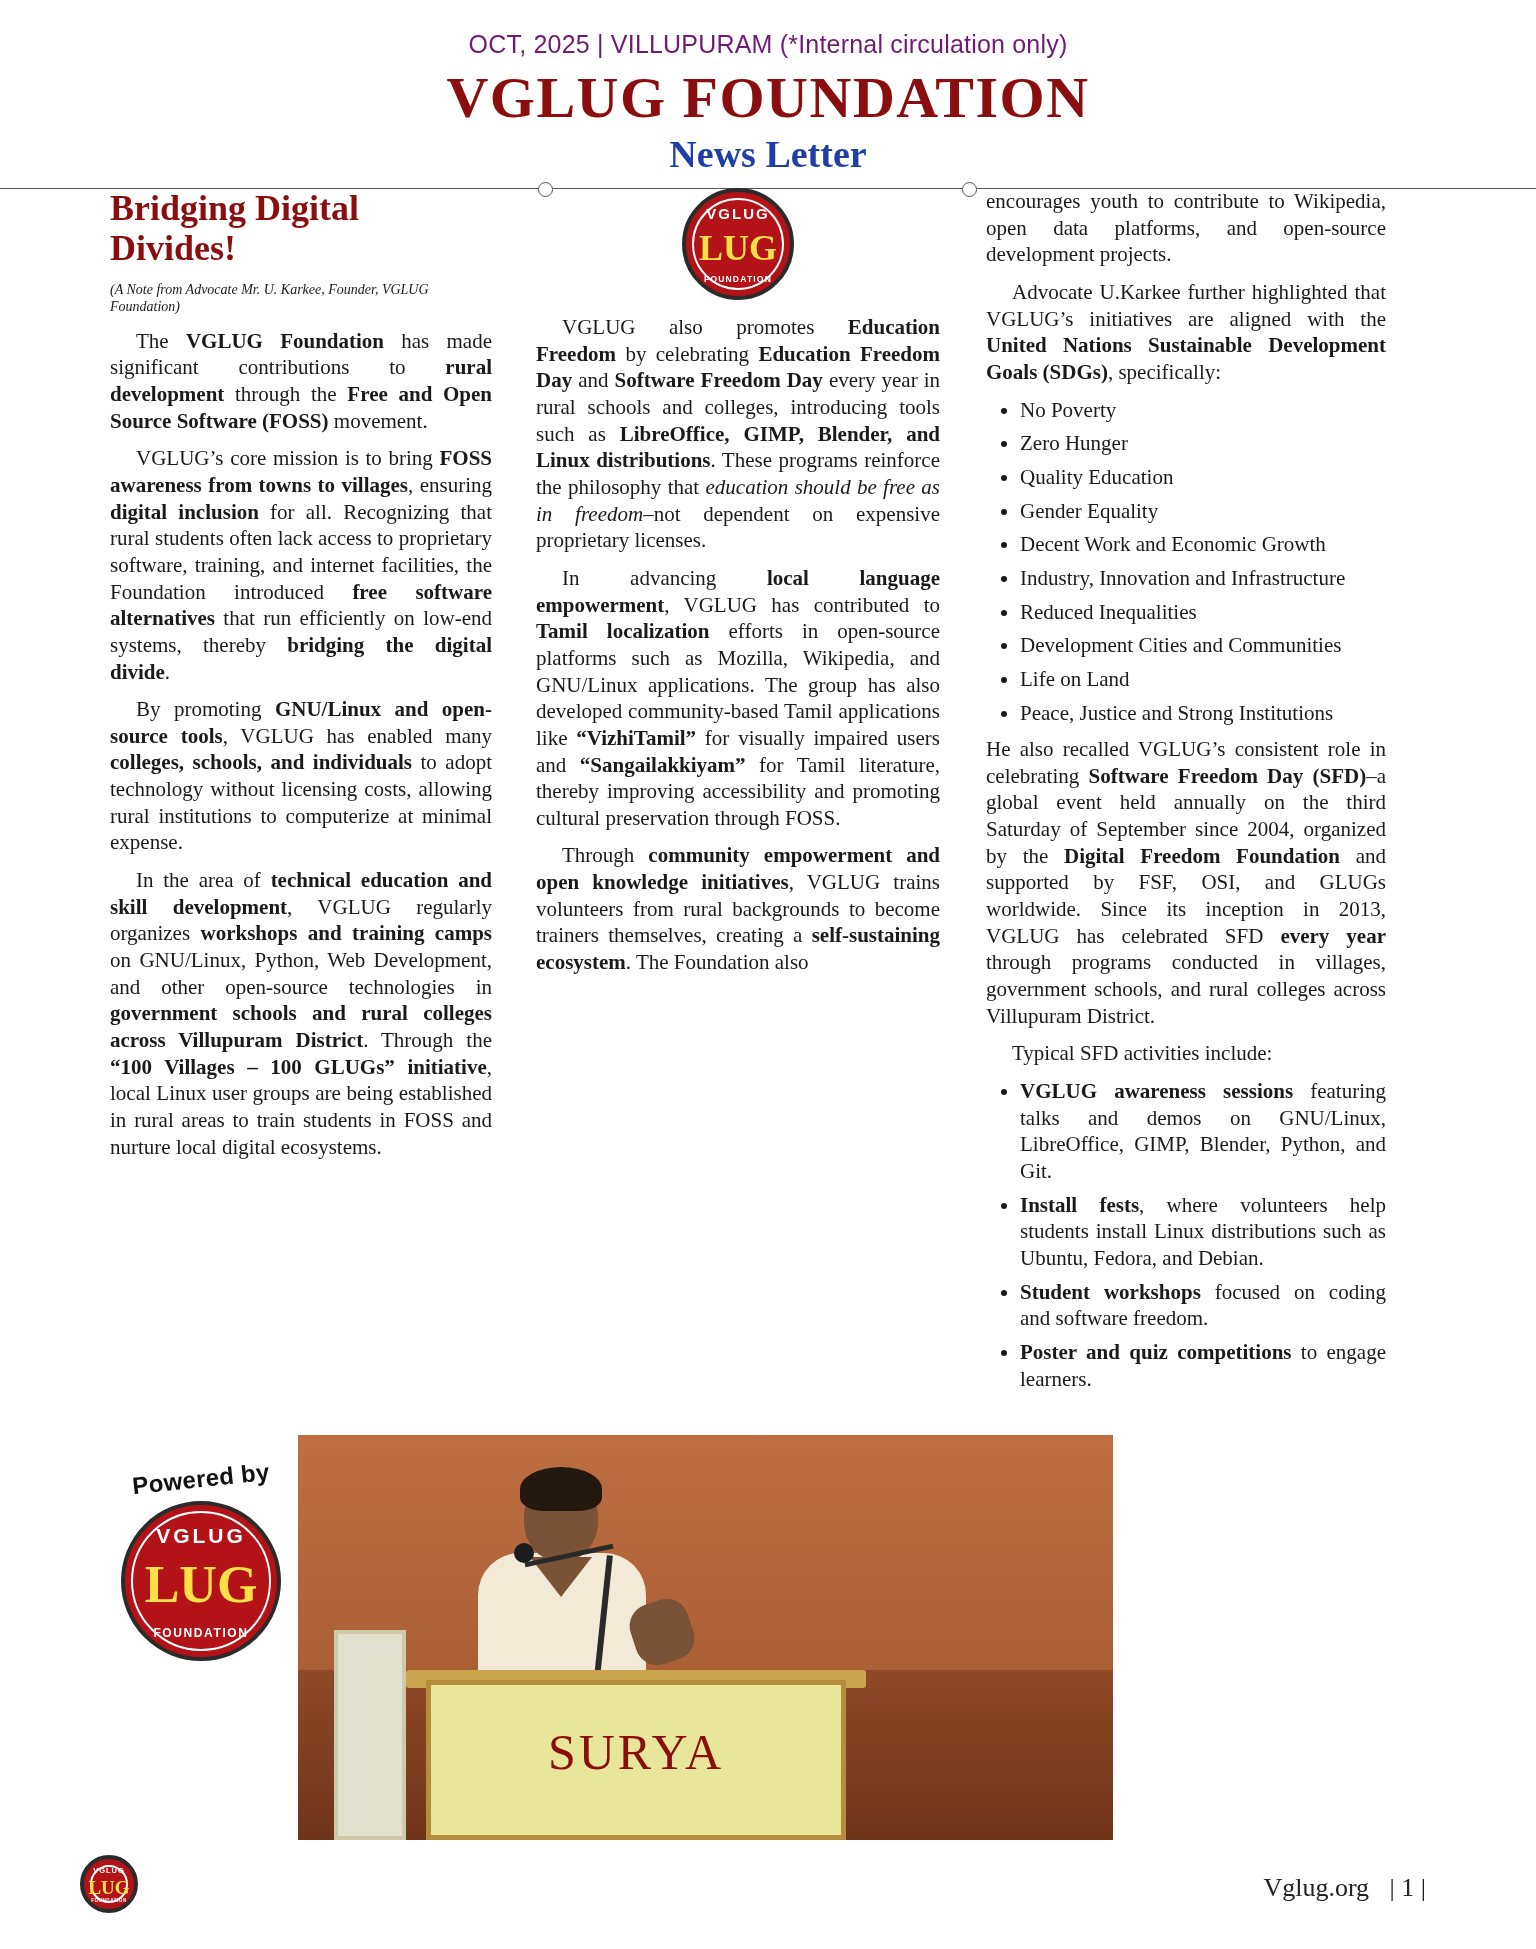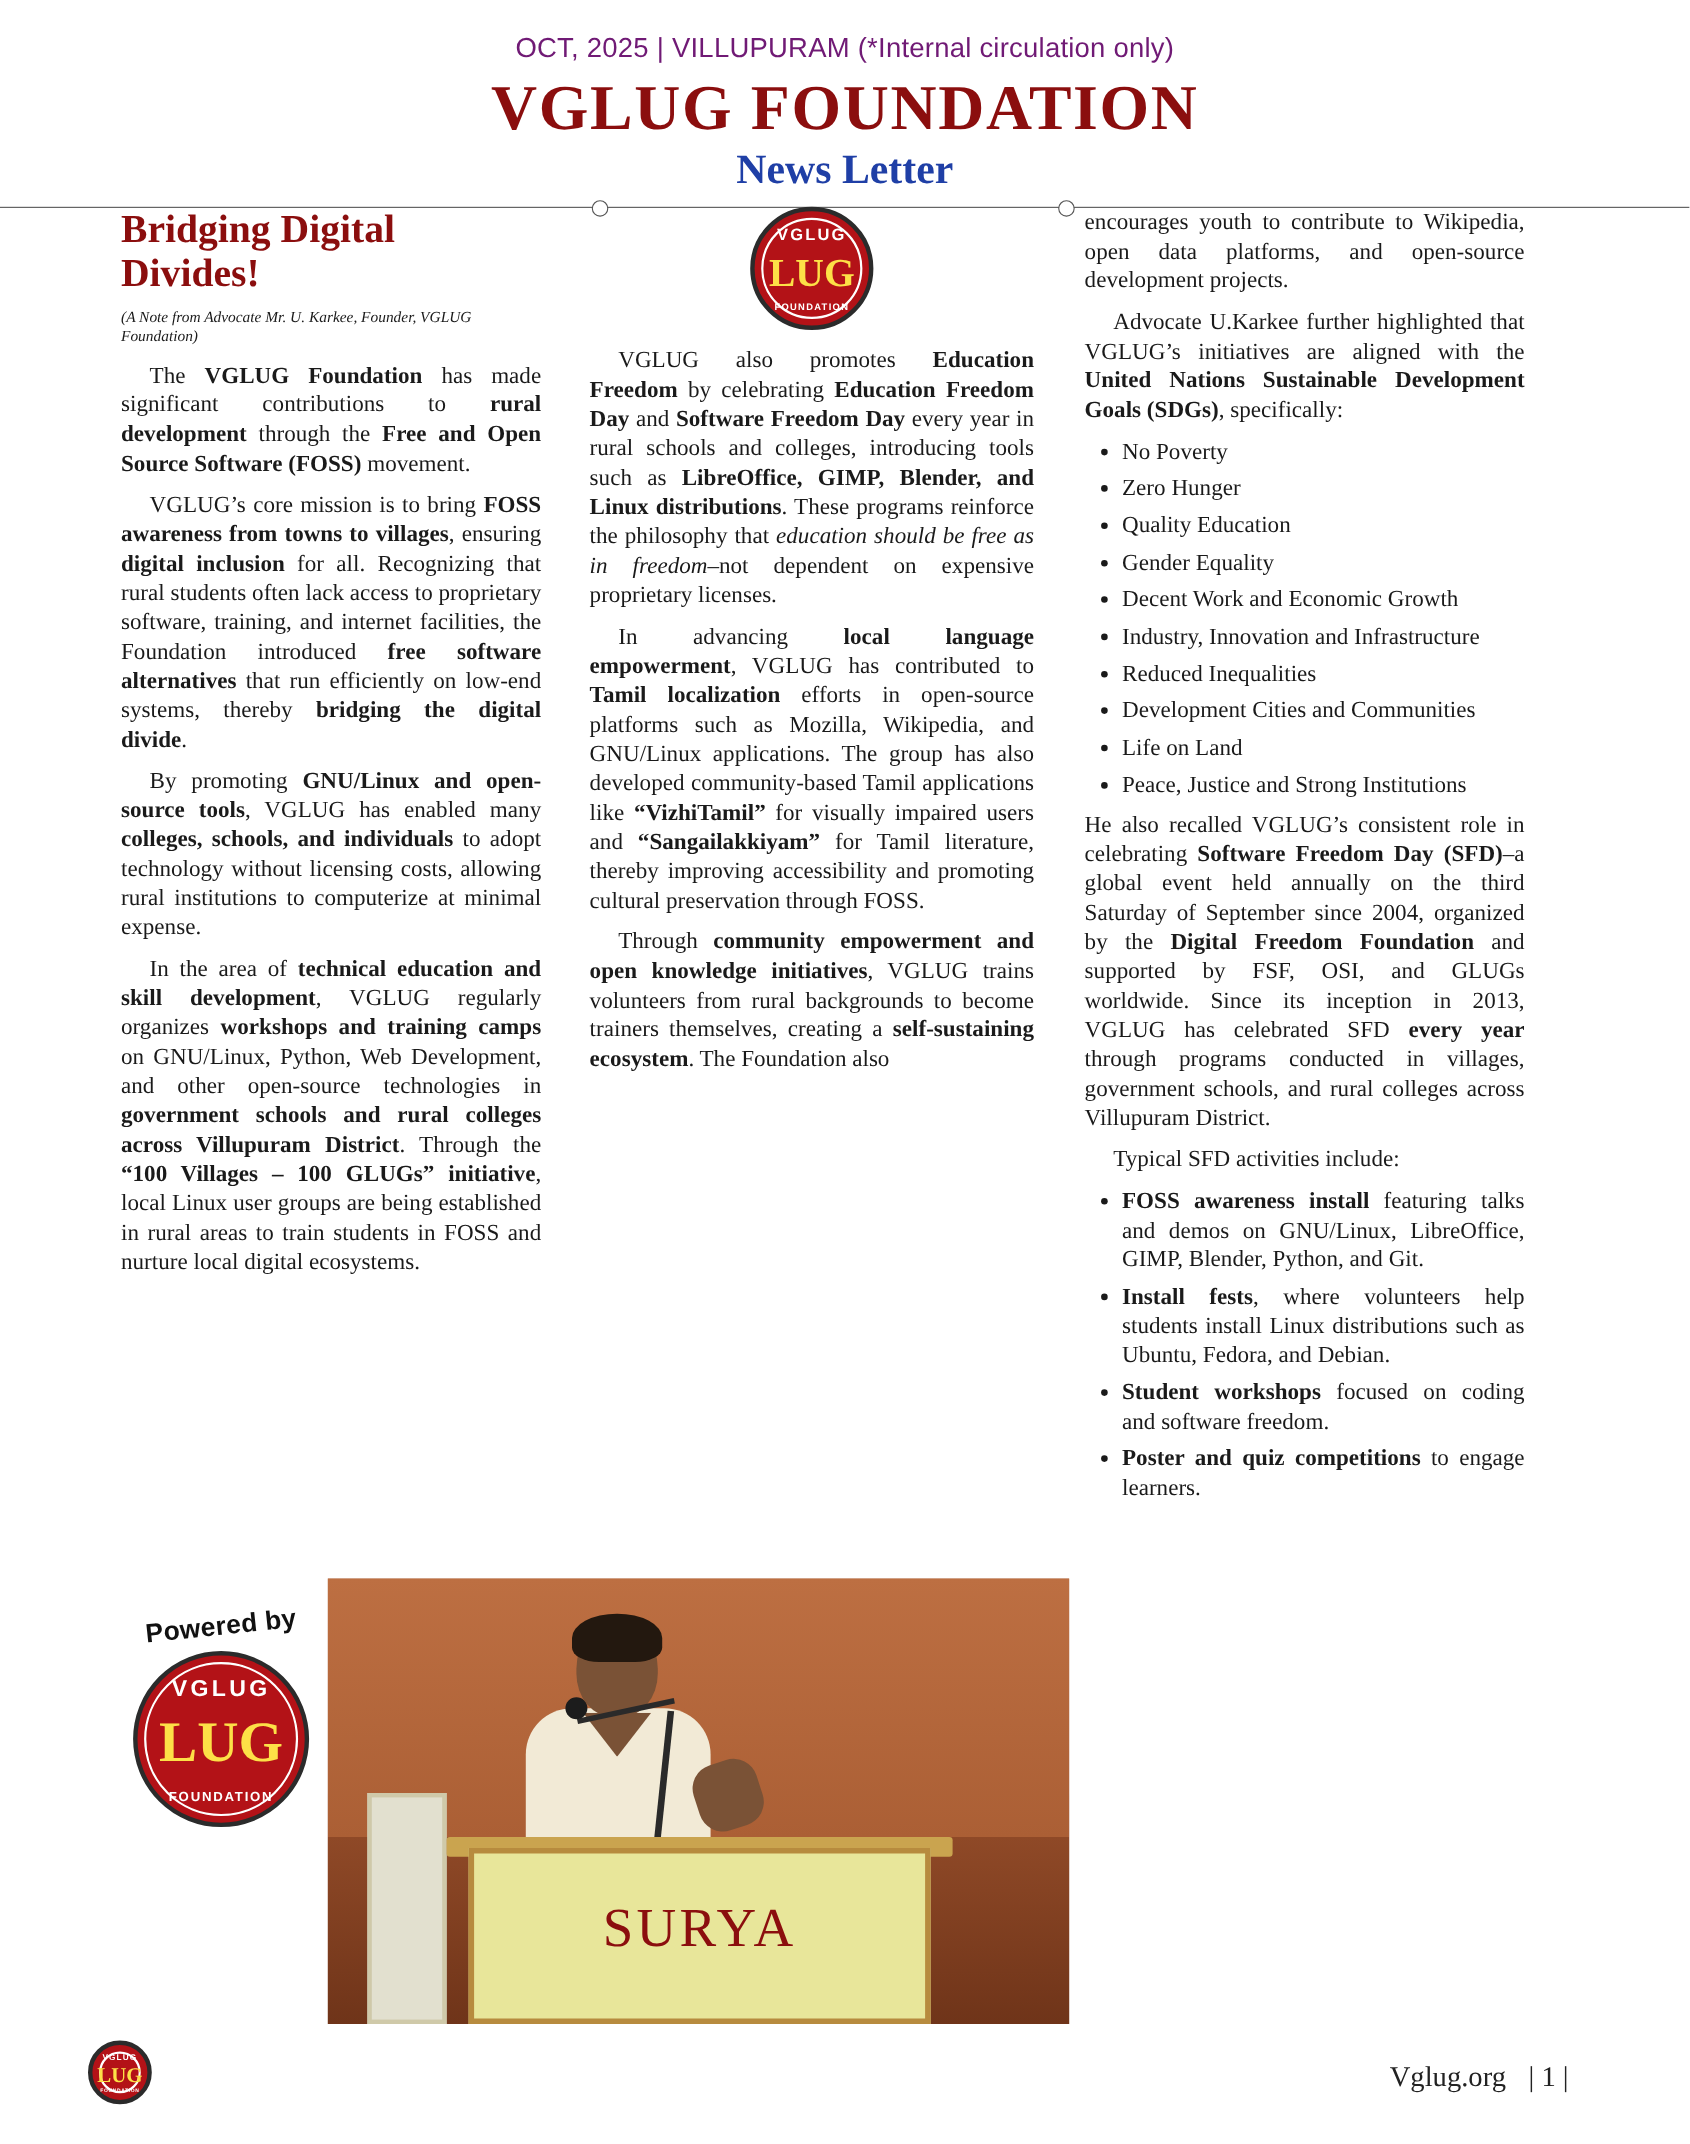--- a/index.html
+++ b/index.html
@@ -201,21 +201,21 @@
     letter-spacing: 0.3px;
   }
   .badge-160 { width: 160px; height: 160px; margin: 8px auto 0 auto; }
   .badge-160 .top-text { top: 19px; font-size: 21px; letter-spacing: 3px; }
   .badge-160 .mid { top: 54px; font-size: 52px; line-height: 52px; }
   .badge-160 .bot-text { bottom: 17px; font-size: 12px; letter-spacing: 1.6px; }
 
   .photo {
     position: absolute;
     left: 188px; top: 0;
-    width: 674px;
+    width: 815px;
     height: 405px;
     background: linear-gradient(#b0643c, #a0542f 48%, #8d4526 49%, #7d3b20 100%);
     overflow: hidden;
   }
   .ph-wall {
     position: absolute; left: 0; top: 0; right: 0; height: 58%;
     background: linear-gradient(#bd6f42, #ab5f35);
   }
   .ph-floor {
     position: absolute; left: 0; bottom: 0; right: 0; height: 42%;
@@ -389,21 +389,21 @@
         <li>Decent Work and Economic Growth</li>
         <li>Industry, Innovation and Infrastructure</li>
         <li>Reduced Inequalities</li>
         <li>Development Cities and Communities</li>
         <li>Life on Land</li>
         <li>Peace, Justice and Strong Institutions</li>
       </ul>
       <p>He also recalled VGLUG’s consistent role in celebrating <b>Software Freedom Day (SFD)</b>–a global event held annually on the third Saturday of September since 2004, organized by the <b>Digital Freedom Foundation</b> and supported by FSF, OSI, and GLUGs worldwide. Since its inception in 2013, VGLUG has celebrated SFD <b>every year</b> through programs conducted in villages, government schools, and rural colleges across Villupuram District.</p>
       <p class="indent">Typical SFD activities include:</p>
       <ul>
-        <li><b>FOSS awareness install</b> featuring talks and demos on GNU/Linux, LibreOffice, GIMP, Blender, Python, and Git.</li>
+        <li><b>VGLUG awareness sessions</b> featuring talks and demos on GNU/Linux, LibreOffice, GIMP, Blender, Python, and Git.</li>
         <li><b>Install fests</b>, where volunteers help students install Linux distributions such as Ubuntu, Fedora, and Debian.</li>
         <li><b>Student workshops</b> focused on coding and software freedom.</li>
         <li><b>Poster and quiz competitions</b> to engage learners.</li>
       </ul>
     </div>
   </div>
 
   <div class="photo-block">
     <div class="photo-left">
       <div class="powered-by">Powered by</div>

